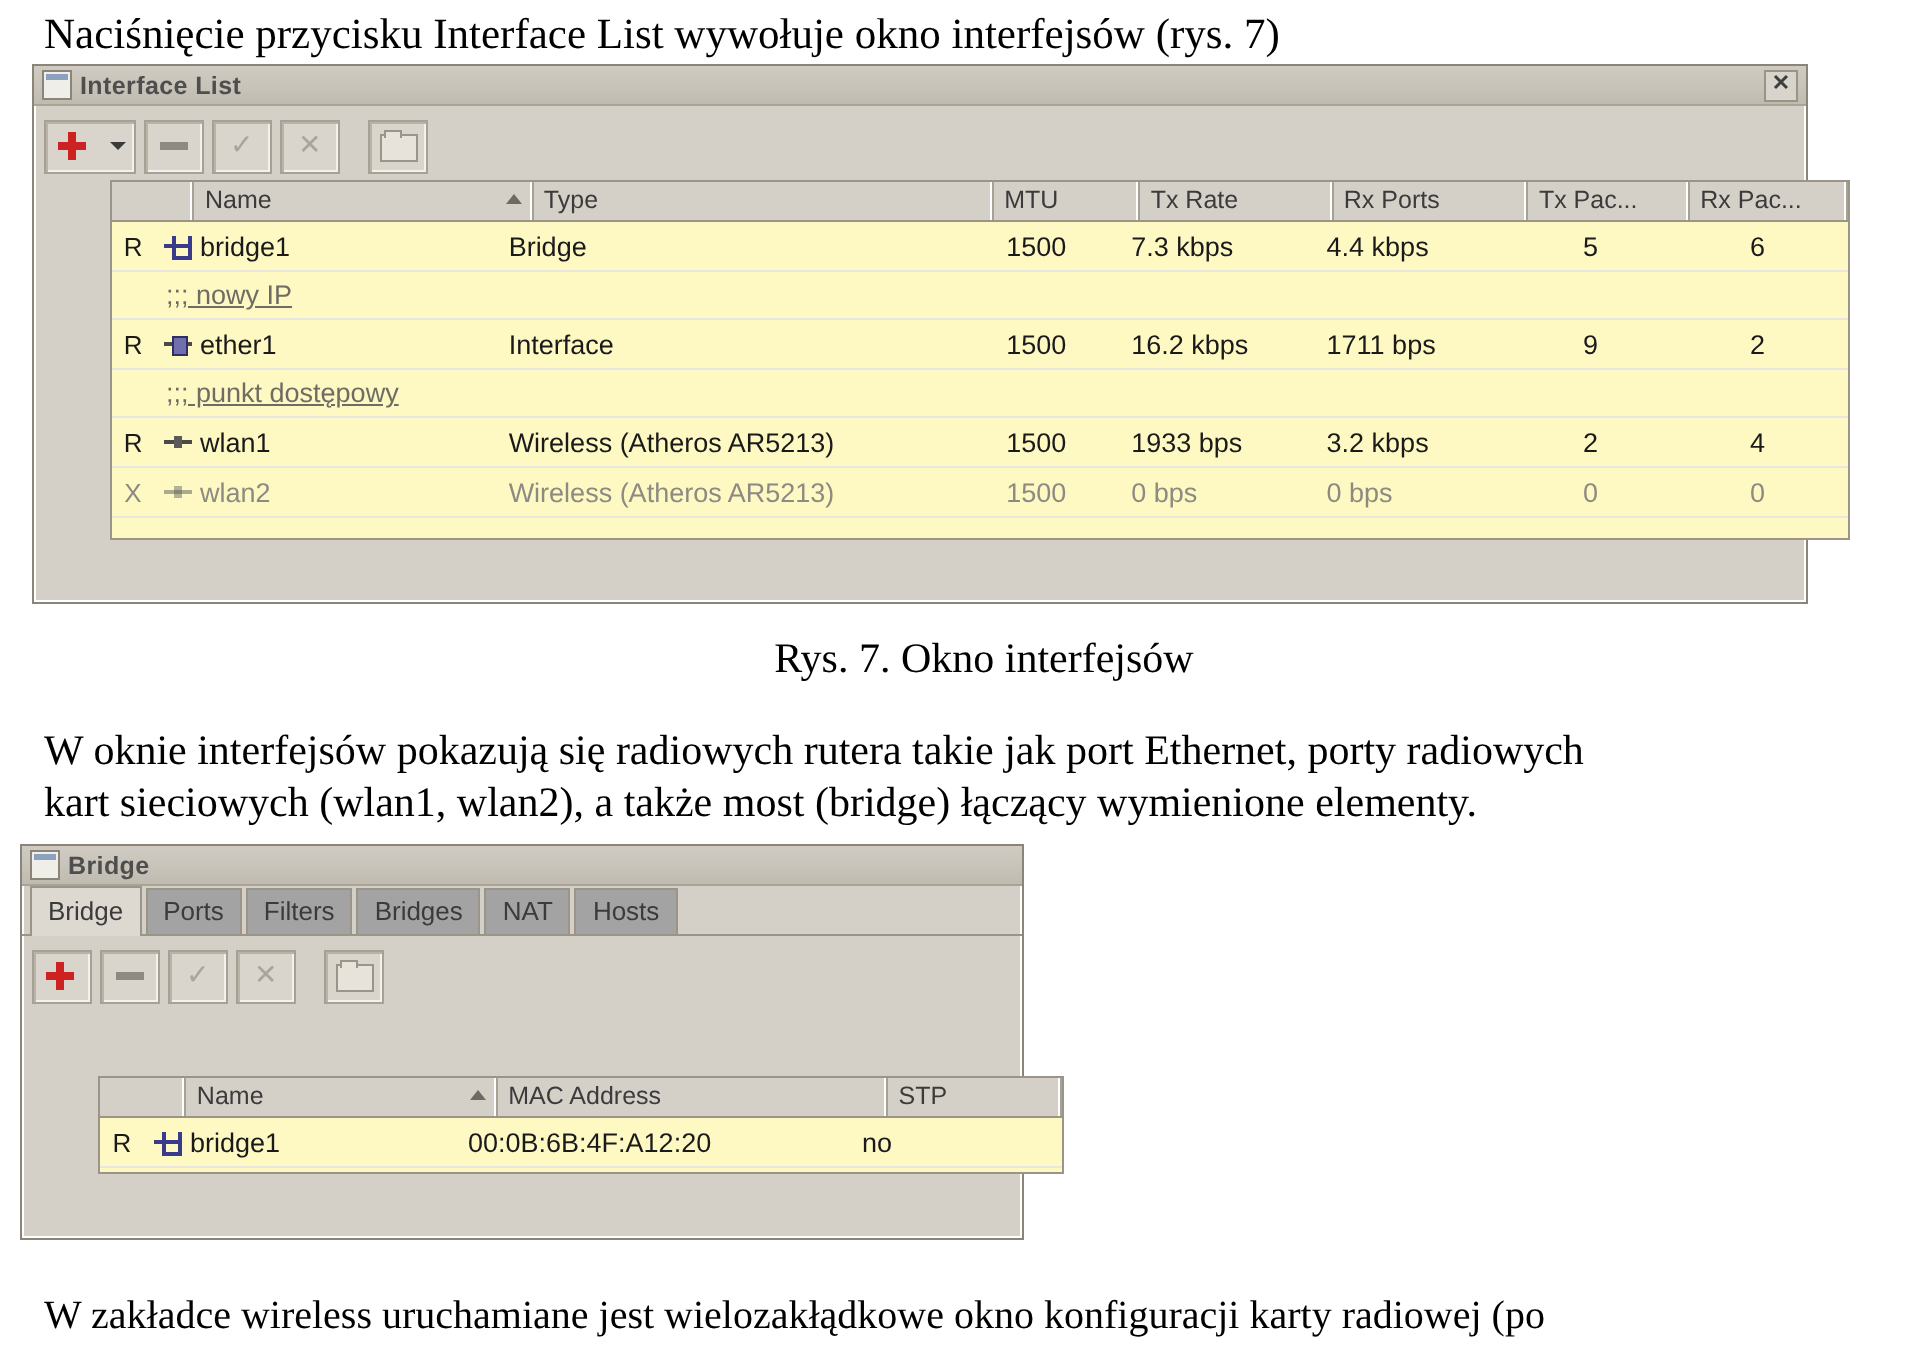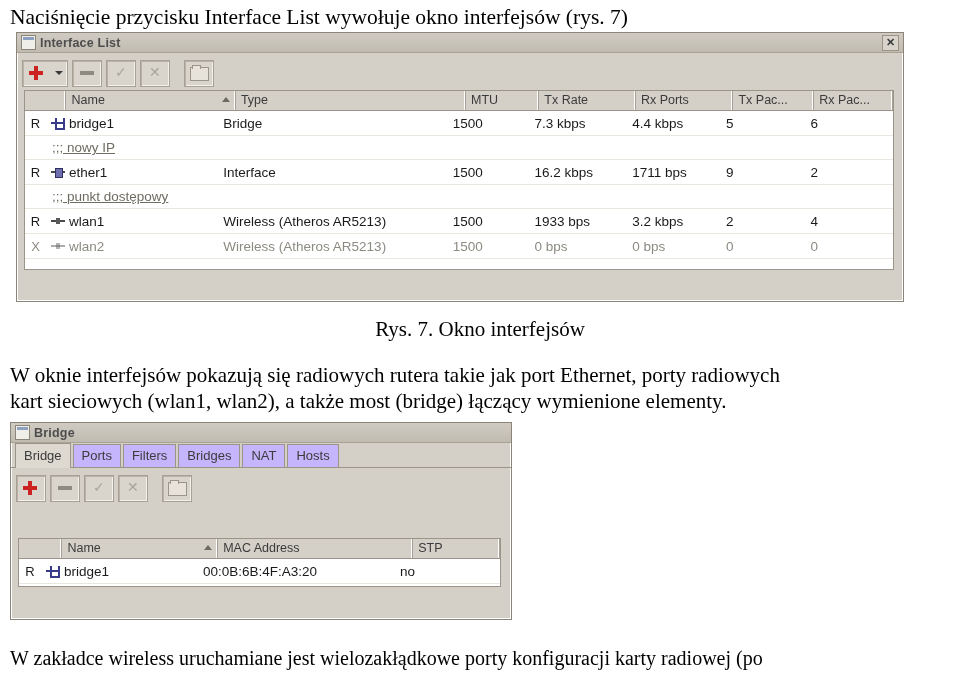--- a/index.html
+++ b/index.html
@@ -21,20 +21,21 @@
   }
 
   
   .doc-line {
     position: absolute;
     font-family: "Liberation Serif", serif;
     font-size: 21px;
     line-height: 26px;
     color: #000;
     white-space: nowrap;
+    margin-left: 12px;
   }
   .heading-line {
     top: 4px;
     left: 10px;
     font-size: 21.5px;
   }
   .caption-line {
     top: 316px;
     left: 0;
     width: 960px;
@@ -181,39 +182,40 @@
     height: 24px;
     padding-left: 4px;
     border-bottom: 1px solid #9b9488;
   }
   .tab {
     font-size: 13px;
     color: #3b3b3b;
     padding: 3px 8px 3px 8px;
     border: 1px solid #9b9488;
     border-bottom: none;
-    background: #c4b5fd;
+    background: #a3a3a3;
     margin-right: 2px;
     height: 16px;
     line-height: 16px;
   }
   .tab.active {
     background: #ded9d0;
     font-weight: normal;
     padding-top: 4px;
     height: 17px;
     position: relative;
     top: 1px;
   }
 
   
   .listview {
-    background: #ffffff;
+    background: #fef9c3;
     border: 1px solid #9b9488;
     overflow: hidden;
+    margin-left: 31px;
   }
   .lv-header {
     display: flex;
     height: 19px;
     background: #d4d0c8;
     border-bottom: 1px solid #9b9488;
   }
   .lv-th {
     font-family: "Liberation Sans", sans-serif;
     font-size: 12.5px;
@@ -244,21 +246,21 @@
     color: #1a1a1a;
     border-bottom: 1px solid #e9e6df;
   }
   .lv-row.dim { color: #8d8a82; }
   .lv-row.comment { color: #6f6c64; height: 23px; text-decoration: underline; }
   .lv-td {
     padding-left: 5px;
     overflow: hidden;
     white-space: nowrap;
   }
-  .lv-td.num { text-align: left; padding-right: 8px; padding-left: 0; }
+  .lv-td.num { text-align: center; padding-right: 8px; padding-left: 0; }
   .flag-col { width: 22px; text-align: center; padding-left: 0; font-size: 13px; }
   .name-cell { display: flex; align-items: center; gap: 4px; }
   .if-icon {
     width: 14px; height: 11px;
     position: relative;
     flex: none;
   }
   .if-icon.bridge:before {
     content: "";
     position: absolute; left: 0; top: 4px;
@@ -473,24 +475,24 @@
         <div class="lv-th" style="width:192px">MAC Address</div>
         <div class="lv-th" style="width:82px">STP</div>
       </div>
 
       <div class="lv-row">
         <div class="lv-td flag-col">R</div>
         <div class="lv-td name-cell" style="width:152px">
           <span class="if-icon bridge"></span>
           <span>bridge1</span>
         </div>
-        <div class="lv-td" style="width:192px">00:0B:6B:4F:A3:20</div>
+        <div class="lv-td" style="width:192px">00:0B:6B:4F:A12:20</div>
         <div class="lv-td" style="width:82px">no</div>
       </div>
     </div>
 
     <div class="status-strip" style="bottom:2px;"></div>
   </div>
 
-  <div class="doc-line para2a">W zakładce wireless uruchamiane jest wielozakłądkowe porty konfiguracji karty radiowej (po</div>
+  <div class="doc-line para2a">W zakładce wireless uruchamiane jest wielozakłądkowe okno konfiguracji karty radiowej (po</div>
   <div class="doc-line para2b">przez okno wireless table)  Rys. 8. Najistotniejsza jest zakładka wireless (rys. 8)</div>
 
 </div>
 
 </body></html>

